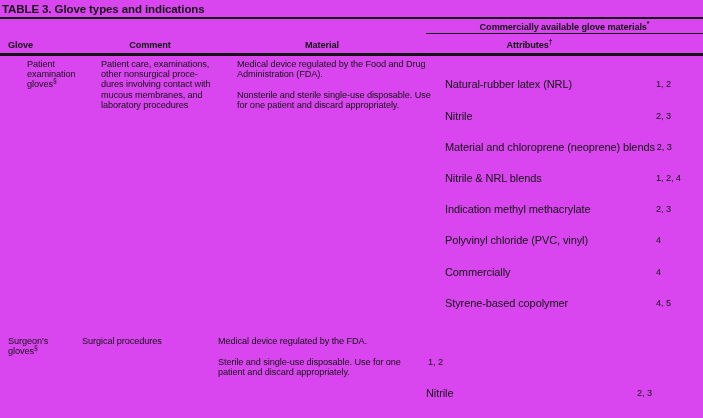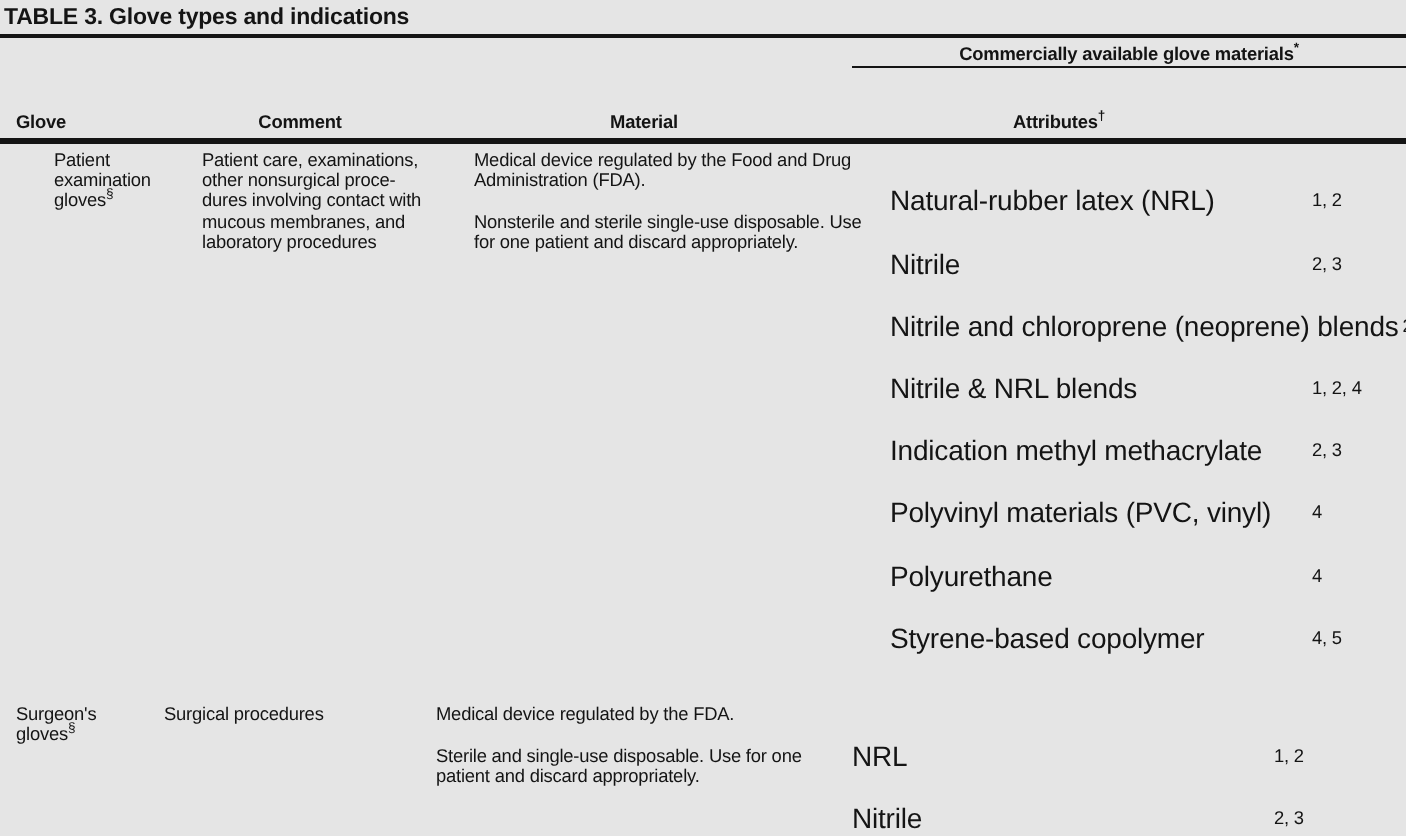--- a/index.html
+++ b/index.html
@@ -1,47 +1,47 @@
 <!DOCTYPE html>
 <html><head>
 <meta charset="utf-8">
 <style>
   * { margin:0; padding:0; box-sizing:border-box; }
   html,body { background:#ffffff; }
   .page {
     position:relative; width:703px; height:418px; overflow:hidden;
-    background:#e5e5e5; color:#141414;
+    background:#d946ef; color:#141414;
     font-family:"Liberation Sans","DejaVu Sans",sans-serif;
   }
   .title {
     font-size:11.5px; font-weight:bold; letter-spacing:-0.1px;
     padding:3px 0 2px 2px;
   }
   .rule-title { height:2px; background:#141414; }
   .rule-thick { height:2.5px; background:#141414; }
   .spanner-row { position:relative; height:18px; }
   .spanner {
     position:absolute; left:426px; top:3px; width:277px;
     text-align:center; border-bottom:1.5px solid #141414;
     font-weight:bold; font-size:9.2px; letter-spacing:-0.1px; padding-bottom:1px;
   }
   .grid { display:grid; grid-template-columns:74px 136px 208px 277px; padding-left:8px; }
-  .grid.header { grid-template-columns:74px 136px 208px 207px 70px; padding-top:3px; padding-bottom:3px;margin-top:16px; }
+  .grid.header { grid-template-columns:74px 136px 208px 207px 70px; padding-top:3px; padding-bottom:3px; }
   .h { font-weight:bold; font-size:9.2px; letter-spacing:-0.1px; }
   .h.center { text-align:center; }
   sup { font-size:6.8px; vertical-align:super; line-height:0; }
   .cell {
     font-size:9.2px; line-height:10.4px; letter-spacing:-0.1px;
     white-space:pre; overflow:visible;
   }
   .body .row:nth-child(1) { padding-top:3px;padding-left:27px; }
   .body .row:nth-child(2) { margin-top:7px; }
   .body .row:nth-child(3) { margin-top:6px; }
   .mat-line { display:flex; }
-  .mat-name { flex:1 1 auto; white-space:pre; font-size:14px; line-height:10.4px; letter-spacing:-0.1px; }
+  .mat-name { flex:1 1 auto; white-space:pre; font-size:11px; line-height:10.4px; letter-spacing:-0.1px; }
   .mat-attrs { flex:0 0 68px; width:68px; padding-left:2px; white-space:pre; font-size:9.2px; line-height:10.4px; letter-spacing:-0.1px; }
 </style>
 </head>
 <body>
 
 <div class="page">
 
   <div class="title">TABLE 3. Glove types and indications</div>
   <div class="rule-title"></div>
 
@@ -69,39 +69,39 @@
 mucous membranes, and
 laboratory procedures</div>
       <div class="cell">Medical device regulated by the Food and Drug
 Administration (FDA).
 
 Nonsterile and sterile single-use disposable. Use
 for one patient and discard appropriately.</div>
       <div class="cell">
         <div class="mat-line"><span class="mat-name">Natural-rubber latex (NRL)</span><span class="mat-attrs">1, 2</span></div>
         <div class="mat-line"><span class="mat-name">Nitrile</span><span class="mat-attrs">2, 3</span></div>
-        <div class="mat-line"><span class="mat-name">Nitrile and chloroprene (neoprene) blends</span><span class="mat-attrs">2, 3</span></div>
+        <div class="mat-line"><span class="mat-name">Material and chloroprene (neoprene) blends</span><span class="mat-attrs">2, 3</span></div>
         <div class="mat-line"><span class="mat-name">Nitrile &amp; NRL blends</span><span class="mat-attrs">1, 2, 4</span></div>
         <div class="mat-line"><span class="mat-name">Indication methyl methacrylate</span><span class="mat-attrs">2, 3</span></div>
-        <div class="mat-line"><span class="mat-name">Polyvinyl materials (PVC, vinyl)</span><span class="mat-attrs">4</span></div>
-        <div class="mat-line"><span class="mat-name">Polyurethane</span><span class="mat-attrs">4</span></div>
+        <div class="mat-line"><span class="mat-name">Polyvinyl chloride (PVC, vinyl)</span><span class="mat-attrs">4</span></div>
+        <div class="mat-line"><span class="mat-name">Commercially</span><span class="mat-attrs">4</span></div>
         <div class="mat-line"><span class="mat-name">Styrene-based copolymer</span><span class="mat-attrs">4, 5</span></div>
       </div>
     </div>
 
     <div class="grid row">
       <div class="cell"><span>Surgeon's
 gloves</span><sup>§</sup></div>
       <div class="cell">Surgical procedures</div>
       <div class="cell">Medical device regulated by the FDA.
 
 Sterile and single-use disposable. Use for one
 patient and discard appropriately.</div>
       <div class="cell">
-        <div class="mat-line"><span class="mat-name">NRL</span><span class="mat-attrs">1, 2</span></div>
+        <div class="mat-line"><span class="mat-attrs">1, 2</span></div>
         <div class="mat-line"><span class="mat-name">Nitrile</span><span class="mat-attrs">2, 3</span></div>
         
         
         
         
         
       </div>
     </div>
 
   </div>

